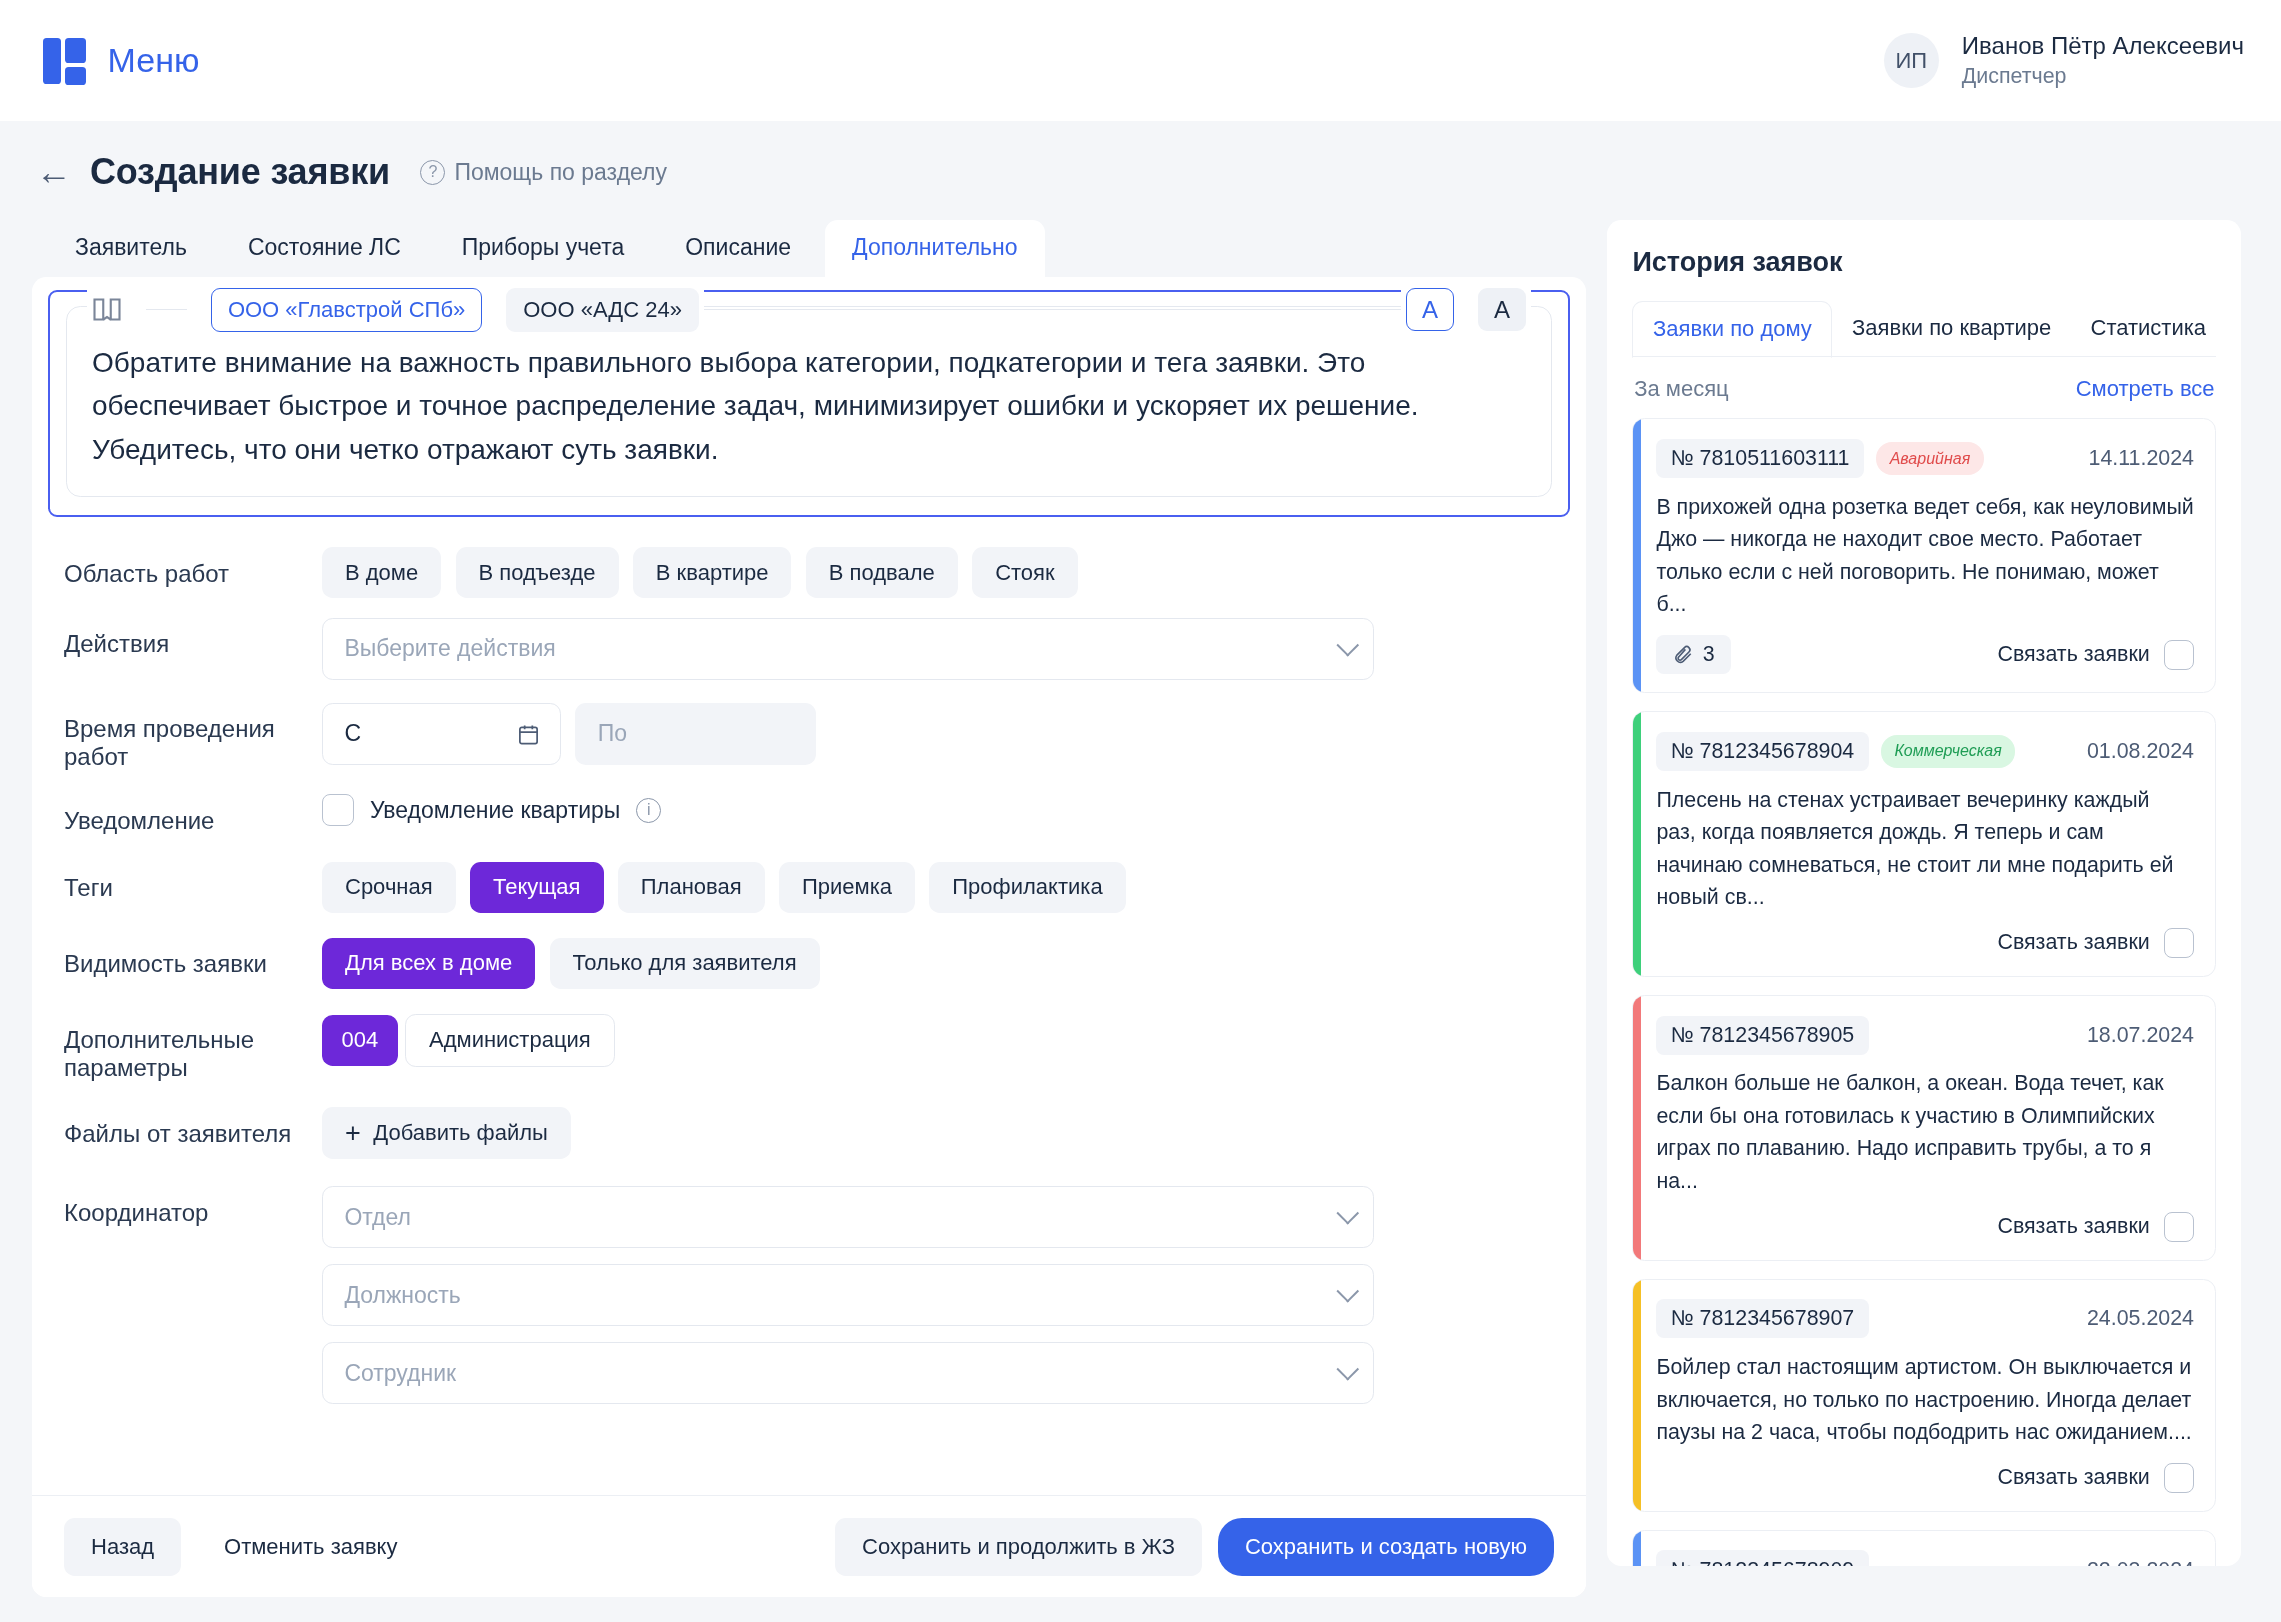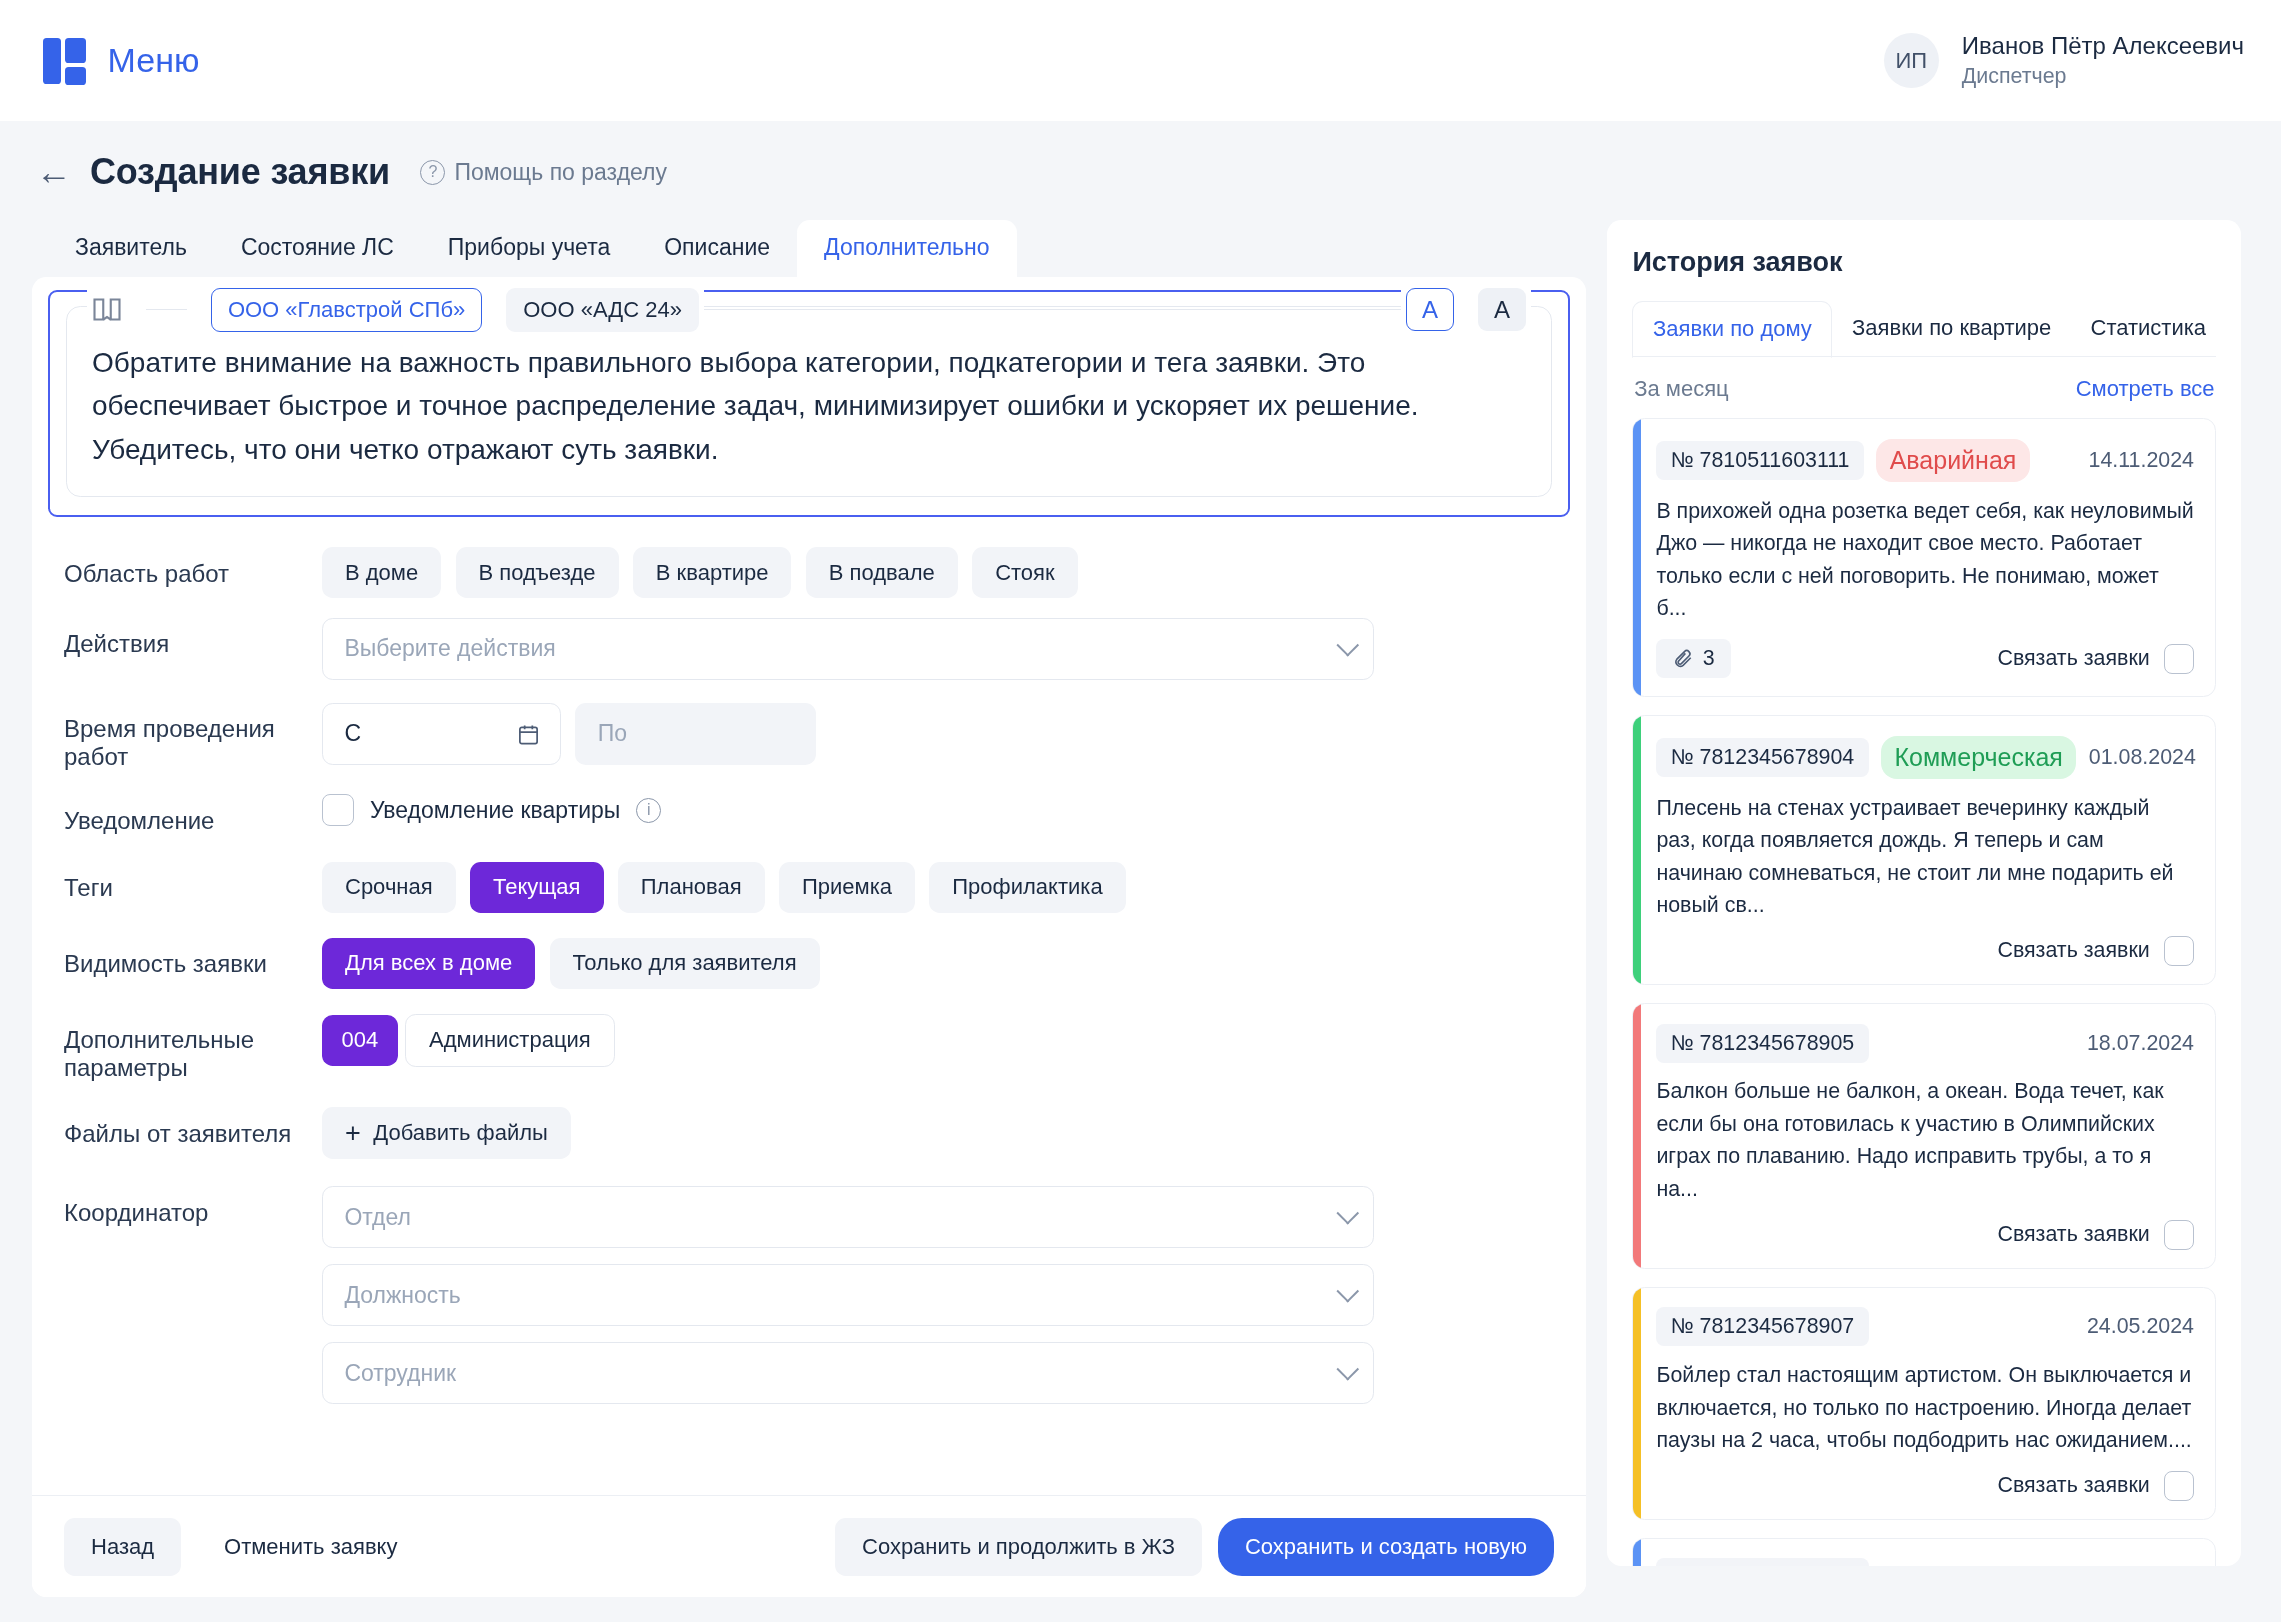--- a/index.html
+++ b/index.html
@@ -53,21 +53,21 @@
     font-size: 16px; display: flex; align-items: center; justify-content: center;
   }
   .help-text { font-size: 23px; color: #6b7a90; }
 
   
   .content { display: flex; gap: 21.4px; padding: 27px 32px 0 32px; }
   .left-col { width: 1554px; position: relative; }
   .right-col { width: 634px; }
 
   
-  .tabs { display: flex; gap: 0; padding-left: 16px; }
+  .tabs { display: flex; gap: 7px; padding-left: 16px; }
   .tab {
     font-size: 23px; color: #1b2a41; padding: 14.3px 27px 16px 27px;
     border-radius: 12.5px 12.5px 0 0; cursor: pointer; white-space: nowrap;
   }
   .tab.active { background: #ffffff; color: #3563e9; }
 
   
   .form-card {
     background: #ffffff; border-radius: 14.3px;
     height: 1320px; position: relative; overflow: hidden;
@@ -184,21 +184,21 @@
   .hist-period { font-size: 22px; color: #6b7a90; }
   .hist-all { font-size: 22px; color: #3563e9; cursor: pointer; }
 
   .hcard {
     border: 1.8px solid #eceff4; border-radius: 12.5px; padding: 19.6px 21.4px 18px 23px;
     margin-bottom: 18px; position: relative; overflow: hidden; background: #fff;
   }
   .hcard .stripe { position: absolute; left: 0; top: 0; bottom: 0; width: 8px; }
   .hcard-top { display: flex; align-items: center; gap: 12.5px; margin-bottom: 12.5px; }
   .hnum { font-size: 21.4px; background: #f2f4f8; border-radius: 8px; padding: 7.1px 14.3px; white-space: nowrap; }
-  .hbadge { font-size: 25px; border-radius: 16px; padding: 7.1px 13.4px; white-space: nowrap; }
+  .hbadge { font-size: 16px; border-radius: 16px; padding: 7.1px 13.4px; white-space: nowrap; font-style: italic; }
   .hdate { font-size: 21.4px; color: #4d5c75; margin-left: auto; white-space: nowrap; }
   .hbody { font-size: 21.4px; line-height: 1.52; color: #1b2a41; }
   .hcard-bot { display: flex; align-items: center; margin-top: 14.3px; gap: 14.3px; }
   .attach {
     display: flex; align-items: center; gap: 9px; background: #f2f4f8;
     border-radius: 8px; padding: 7.1px 16px; font-size: 21.4px;
   }
   .link-label { font-size: 21.4px; margin-left: auto; }
   .link-chk { width: 30px; height: 30px; border: 1.8px solid #b9c2d0; border-radius: 8px; flex: none; cursor: pointer; }
 </style>

